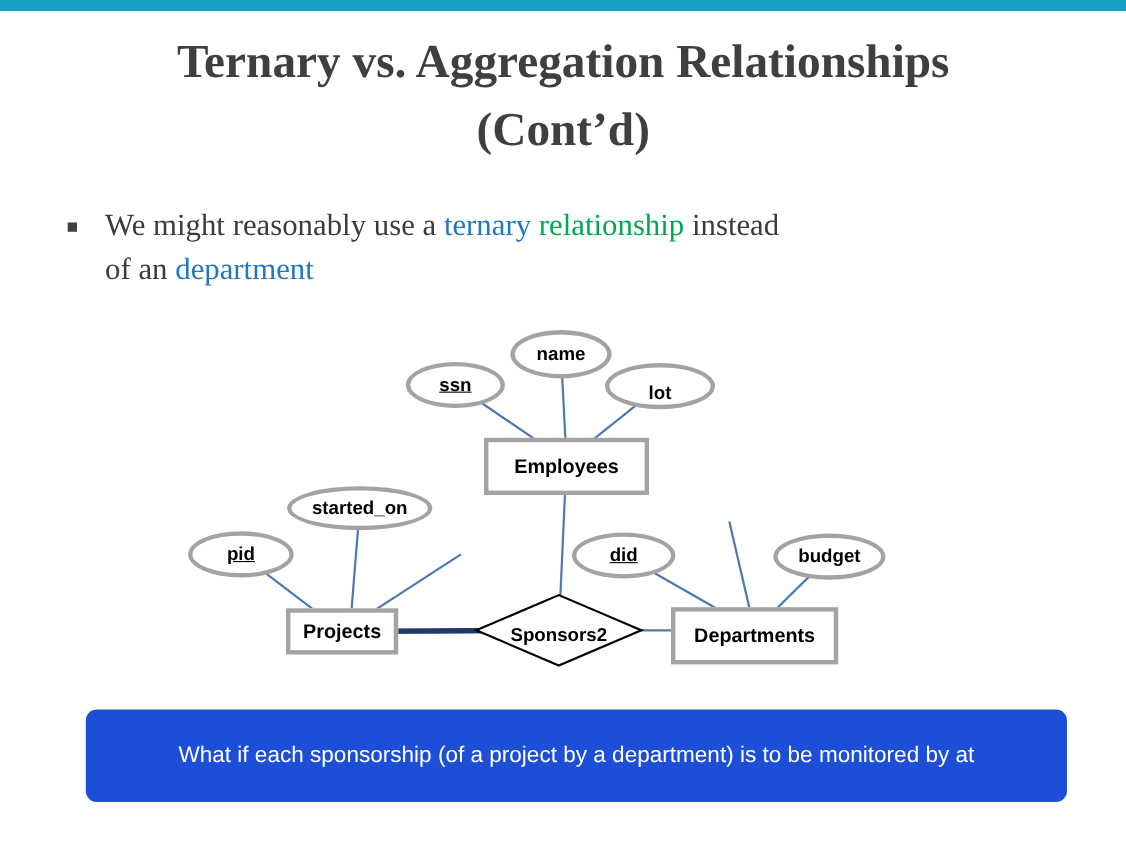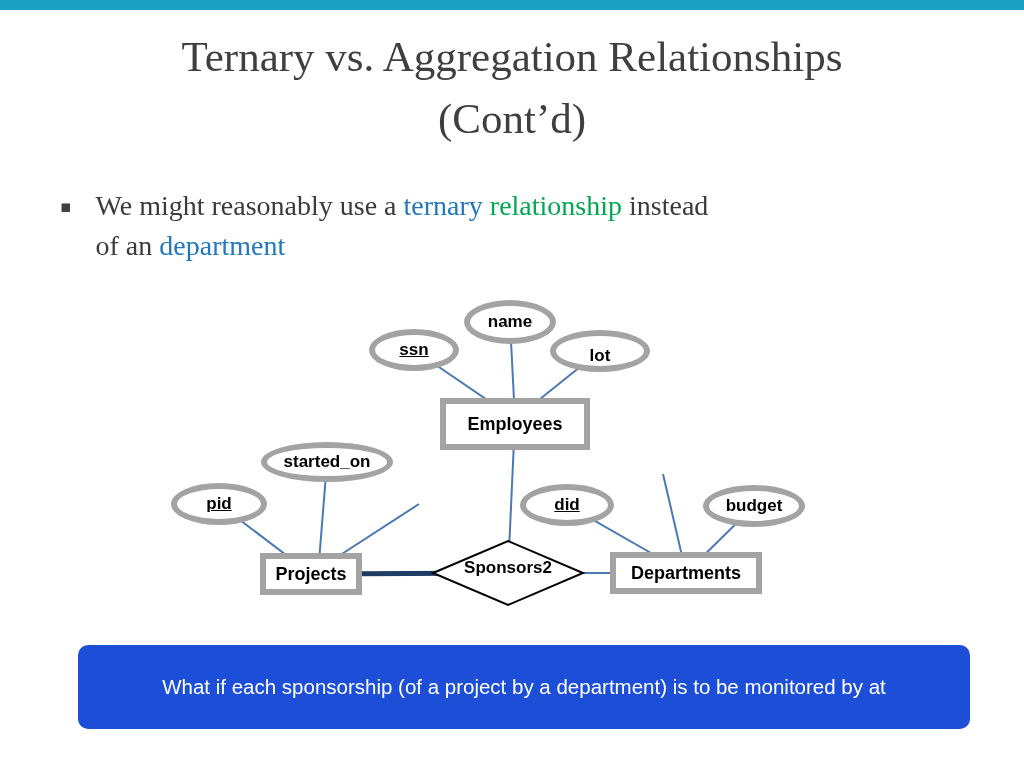--- a/index.html
+++ b/index.html
@@ -8,51 +8,51 @@
     background: #ffffff; overflow: hidden;
     font-family: "Liberation Sans", sans-serif;
   }
   .top-bar {
     position: absolute; left: 0; top: 0; width: 100%; height: 10px;
     background: #1aa0c1;
   }
   .title {
     position: absolute; left: 0; top: 26px; width: 100%; margin: 0;
     text-align: center; font-family: "Liberation Serif", serif;
-    font-weight: 400; font-size: 43px; line-height: 1.45; color: #3f3f3f;
+    font-weight: 700; font-size: 43px; line-height: 1.45; color: #3f3f3f;
   }
   .bullet-row {
     position: absolute; left: 60px; top: 186px; width: 860px;
     display: flex; align-items: flex-start;
   }
   .bullet-marker {
     font-size: 17px; color: #404040; line-height: 40px; margin-right: 24px;
     font-family: "DejaVu Sans", sans-serif;
   }
   .bullet-text {
     margin: 0; font-family: "Liberation Serif", serif;
     font-size: 28px; line-height: 40px; color: #3b3b3b;
   }
   .c-blue  { color: #2277be; margin-top: 19px; }
   .c-green { color: #00a84f; }
 
   .diagram { position: absolute; inset: 0; }
   .lines { position: absolute; left: 0; top: 0; }
   .shape {
     position: absolute; display: flex; align-items: center; justify-content: center;
-    background: #ffffff; border: 6px solid #a3a3a3; box-sizing: border-box;
+    background: #ffffff; border: 4px solid #a3a3a3; box-sizing: border-box;
     font-weight: bold; font-size: 17px; color: #000000;
     font-family: "Liberation Sans", sans-serif; white-space: nowrap;
   }
   .ellipse { border-radius: 50%; }
   .entity  { font-size: 18px; }
   .key     { text-decoration: underline; }
   .diamond-label {
     position: absolute; left: 433px; top: 558px; width: 150px; height: 30px;
-    display: flex; align-items: flex-start; justify-content: center;
+    display: flex; align-items: flex-end; justify-content: center;
     font-weight: bold; font-size: 17px; color: #000000; white-space: nowrap;
   }
   .question-box {
     position: absolute; left: 78px; top: 645px; width: 892px; height: 84px;
     background: #1d4ed8; border-radius: 10px;
     display: flex; align-items: center; justify-content: center;
   }
   .question-text {
     margin: 0; padding: 0 40px; text-align: center; color: #ffffff;
     font-size: 20.5px; line-height: 1.6; font-family: "Liberation Sans", sans-serif;
@@ -123,21 +123,21 @@
     <div class="shape ellipse" style="left:520px; top:484px; width:94px; height:42px;">
       <span class="key">did</span>
     </div>
     <div class="shape ellipse" style="left:703px; top:485px; width:102px; height:42px;">
       <span>budget</span>
     </div>
 
     <div class="shape entity" style="left:260px; top:553px; width:102px; height:42px;">
       <span>Projects</span>
     </div>
-    <div class="shape entity" style="left:610px; top:552px; width:152px; height:42px;">
+    <div class="shape entity" style="left:610px; top:552px; width:152px; height:52px;">
       <span>Departments</span>
     </div>
 
     <div class="diamond-label">
       <span>Sponsors2</span>
     </div>
 
   </div>
 
   <div class="question-box">

